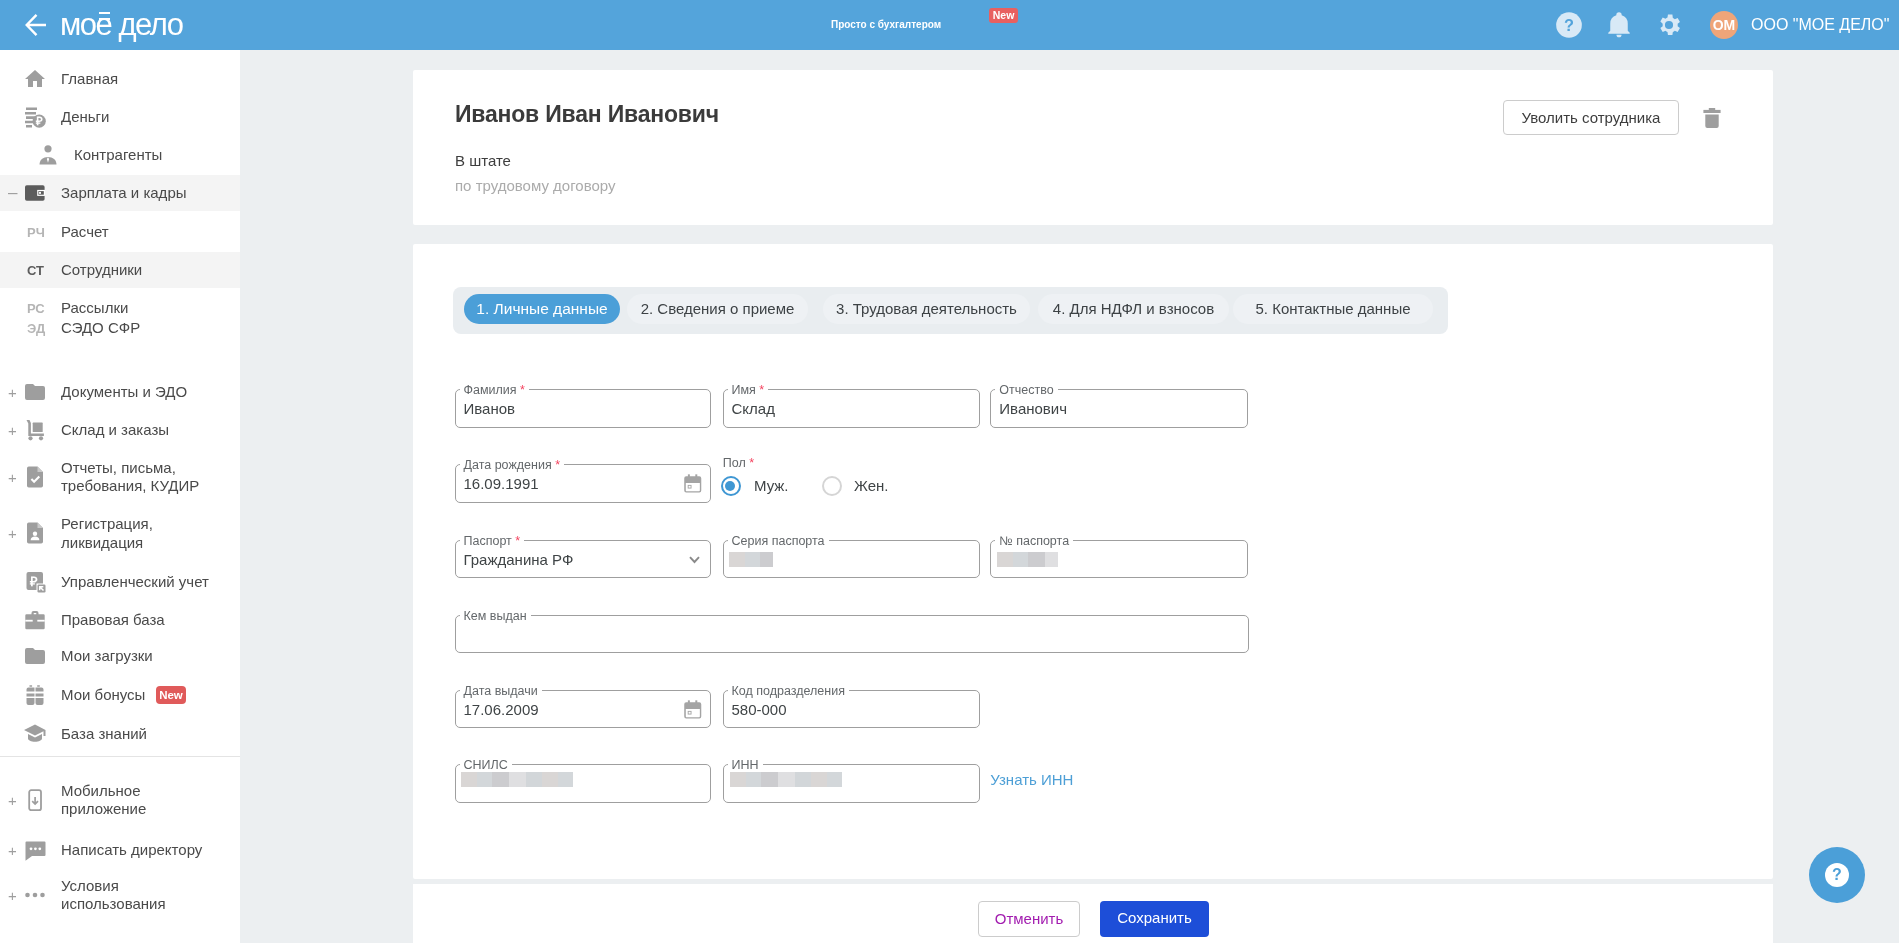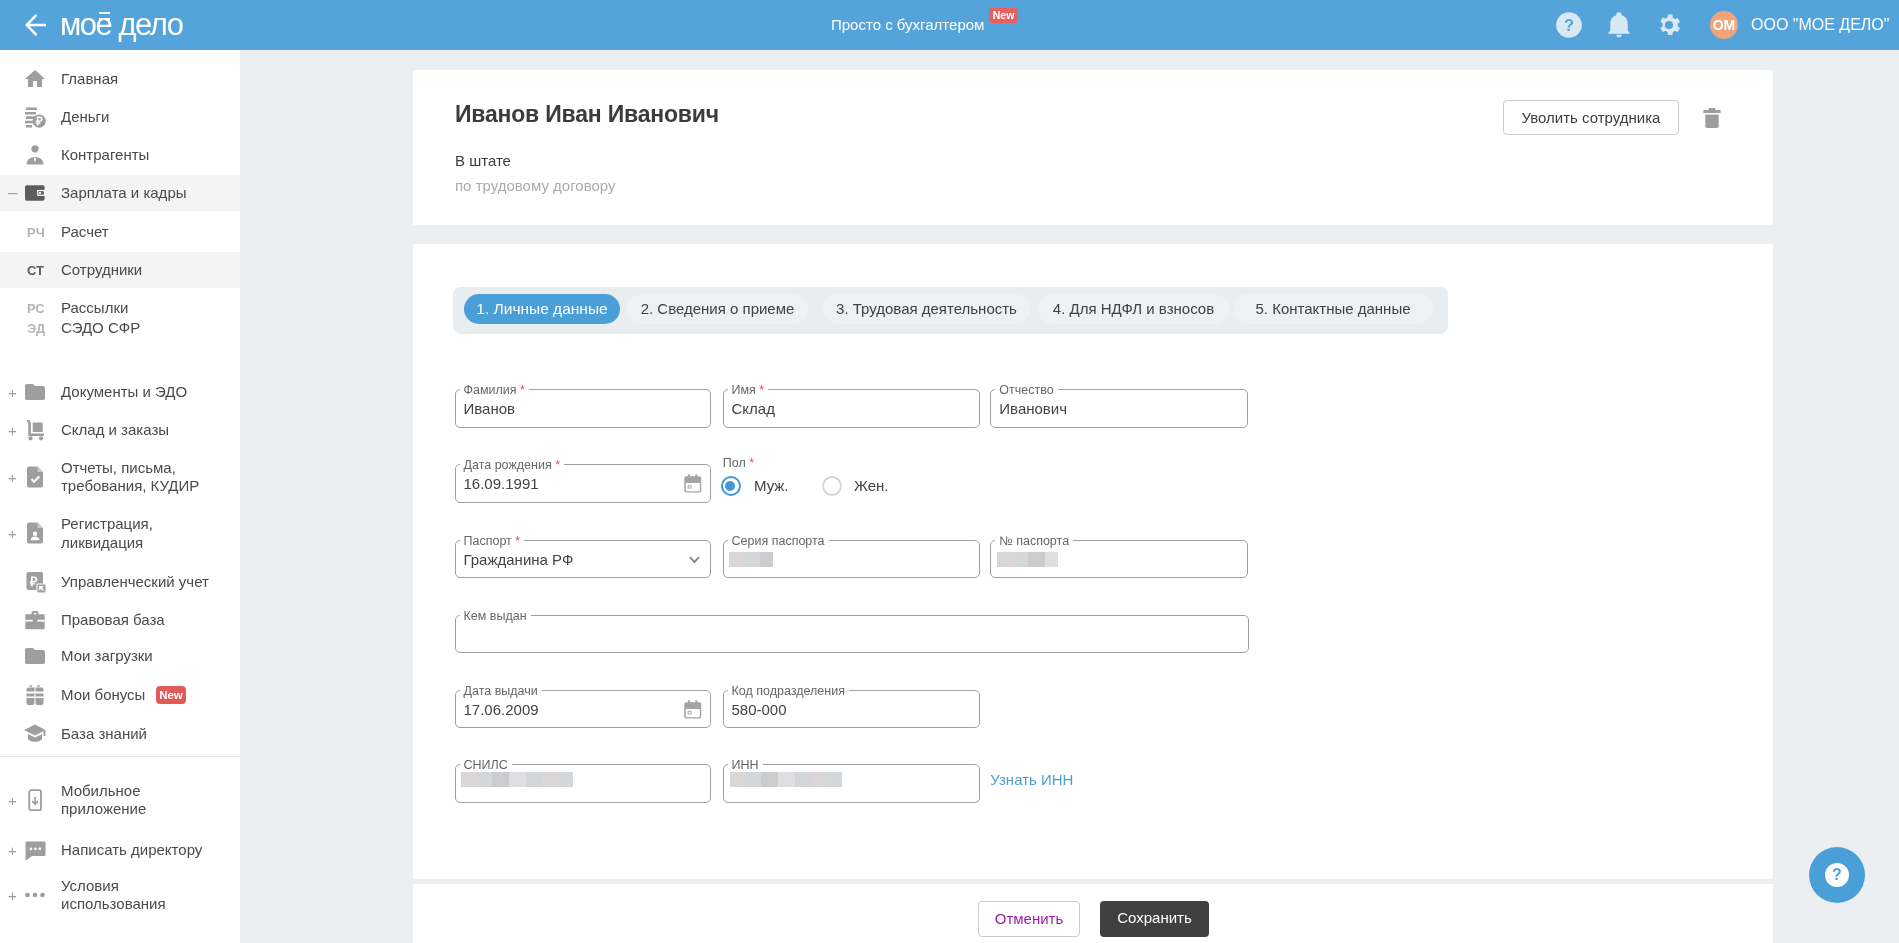--- a/index.html
+++ b/index.html
@@ -2,21 +2,21 @@
 <html lang="ru"><head>
 <meta charset="utf-8">
 <style>
   * { margin:0; padding:0; box-sizing:border-box; }
   html,body { width:1899px; height:943px; overflow:hidden; }
   body { font-family:"Liberation Sans", sans-serif; background:#eceff1; position:relative; }
   .topbar { position:absolute; left:0; top:0; width:1899px; height:50px; background:#54a4db; }
   .back { position:absolute; left:24.5px; top:12px; width:22px; height:26px; }
   .logo { position:absolute; left:60px; top:7px; color:#fff; font-size:31px; letter-spacing:-1.5px; }
   .yobars { position:absolute; width:11px; height:8.6px; border-top:2.8px solid #fff; border-bottom:2.8px solid #fff; }
-  .slogan { position:absolute; left:831px; top:0; height:50px; line-height:50px; color:#fff; font-size:15px; }
+  .slogan { position:absolute; left:831px; top:0; height:50px; line-height:50px; color:#fff; font-size:10px;font-weight:bold; }
   .newbadge { position:absolute; left:989px; top:8px; width:29px; height:15px; background:#e86060; border-radius:3px; color:#fff; font-size:10.5px; font-weight:bold; text-align:center; line-height:15px; }
   .tb-ico { position:absolute; top:11px; width:28px; height:28px; }
   .avatar { position:absolute; left:1710px; top:11px; width:28px; height:28px; border-radius:50%; background:#efa579; color:#fff; font-weight:bold; font-size:14px; text-align:center; line-height:29px; }
   .company { position:absolute; left:1751px; top:0; height:50px; line-height:50px; color:#fff; font-size:16px; }
 
   .sidebar { position:absolute; left:0; top:50px; width:240px; height:893px; background:#fff; }
   .sb-item { position:absolute; left:0; width:240px; color:#4a4a4a; font-size:15px; }
   .sb-item .txt { position:absolute; left:61px; top:50%; transform:translateY(-50%); line-height:18.5px; }
   .sb-item .ico { position:absolute; left:23px; top:50%; transform:translateY(-50%); width:24px; height:24px; }
   .sb-item .pfx { position:absolute; left:27px; top:50%; transform:translateY(-50%); font-size:13px; font-weight:bold; color:#b5b5b5; }
@@ -44,21 +44,21 @@
   .fld .val { position:absolute; left:8px; top:0; height:100%; line-height:37px; font-size:15px; color:#3f4446; white-space:nowrap; }
   .rowlab { position:absolute; font-size:12.5px; color:#63676a; }
   .rowlab b { color:#f4435f; font-weight:normal; }
   .link { position:absolute; color:#4d9fd6; font-size:15px; }
   .redact { position:absolute; background:
      repeating-linear-gradient(90deg,#d9d6d5 0 16px,#d3d7da 16px 31px,#cccccf 31px 48px,#dfdfe1 48px 65px,#d2d6d9 65px 81px); }
 
   .footer { position:absolute; left:413px; top:884px; width:1360px; height:59px; background:#fff; }
   .btn { position:absolute; top:17px; height:36px; border-radius:4px; font-size:15px; text-align:center; line-height:34px; }
   .btn-cancel { left:565px; width:102px; background:#fff; border:1px solid #ccc; color:#a21caf; }
-  .btn-save { left:687px; width:109px; background:#404040; color:#fff; }
+  .btn-save { left:687px; width:109px; background:#1d4ed8; color:#fff; }
   .fab { position:absolute; left:1809px; top:847px; width:56px; height:56px; border-radius:50%; background:#4b9fd8; }
   .fab .inner { position:absolute; left:16px; top:16px; width:24px; height:24px; border-radius:50%; background:#fff; color:#4b9fd8; font-size:16px; font-weight:bold; text-align:center; line-height:24px; }
 </style>
 </head>
 <body>
 <div class="topbar">
   <svg class="back" viewBox="0 0 22 26" fill="none" stroke="#fff" stroke-width="2.4">
       <path d="M21 13H2M11.5 2.8L1.7 13l9.8 10.2"></path>
     </svg>
   <div class="logo">мое дело</div>
@@ -87,21 +87,21 @@
     <span class="txt">Главная</span>
   </div>
   <div class="sb-item" style="top:47.5px;height:38px;">
     <svg class="ico" viewBox="0 0 24 24" fill="#9e9e9e">
         <path d="M3 2.5h11v2.6H3zM2 6.9h11v2.6H2zM3 11.3h11v2.6H3zM2 15.7h8v2.6H2zM3 20.1h6v2.4H3z"></path>
         <circle cx="16.2" cy="16.2" r="6.6"></circle>
         <text x="16.3" y="20.4" font-size="11.5" font-weight="bold" fill="#fff" text-anchor="middle" font-family="Liberation Sans">₽</text>
       </svg>
     <span class="txt">Деньги</span>
   </div>
-  <div class="sb-item" style="top:85.5px;height:38px;">
+  <div class="sb-item" style="top:85.5px;height:38px;margin-left:13px;">
     <svg class="ico" viewBox="0 0 24 24" fill="#9e9e9e">
         <circle cx="12" cy="5.8" r="3.6"></circle>
         <path d="M3.5 21.5c0-4.8 3.6-7.6 8.5-7.6s8.5 2.8 8.5 7.6z"></path>
         <path d="M12 14.2l-1.1 1.9 1.1 3.6 1.1-3.6z" fill="#fff"></path>
       </svg>
     <span class="txt">Контрагенты</span>
   </div>
   <div class="sb-item sb-sel" style="top:124.5px;height:36px;">
     <span class="plus" style="font-size:17px;">–</span>
     <svg class="ico" viewBox="0 0 24 24" fill="#5c5c5c">

